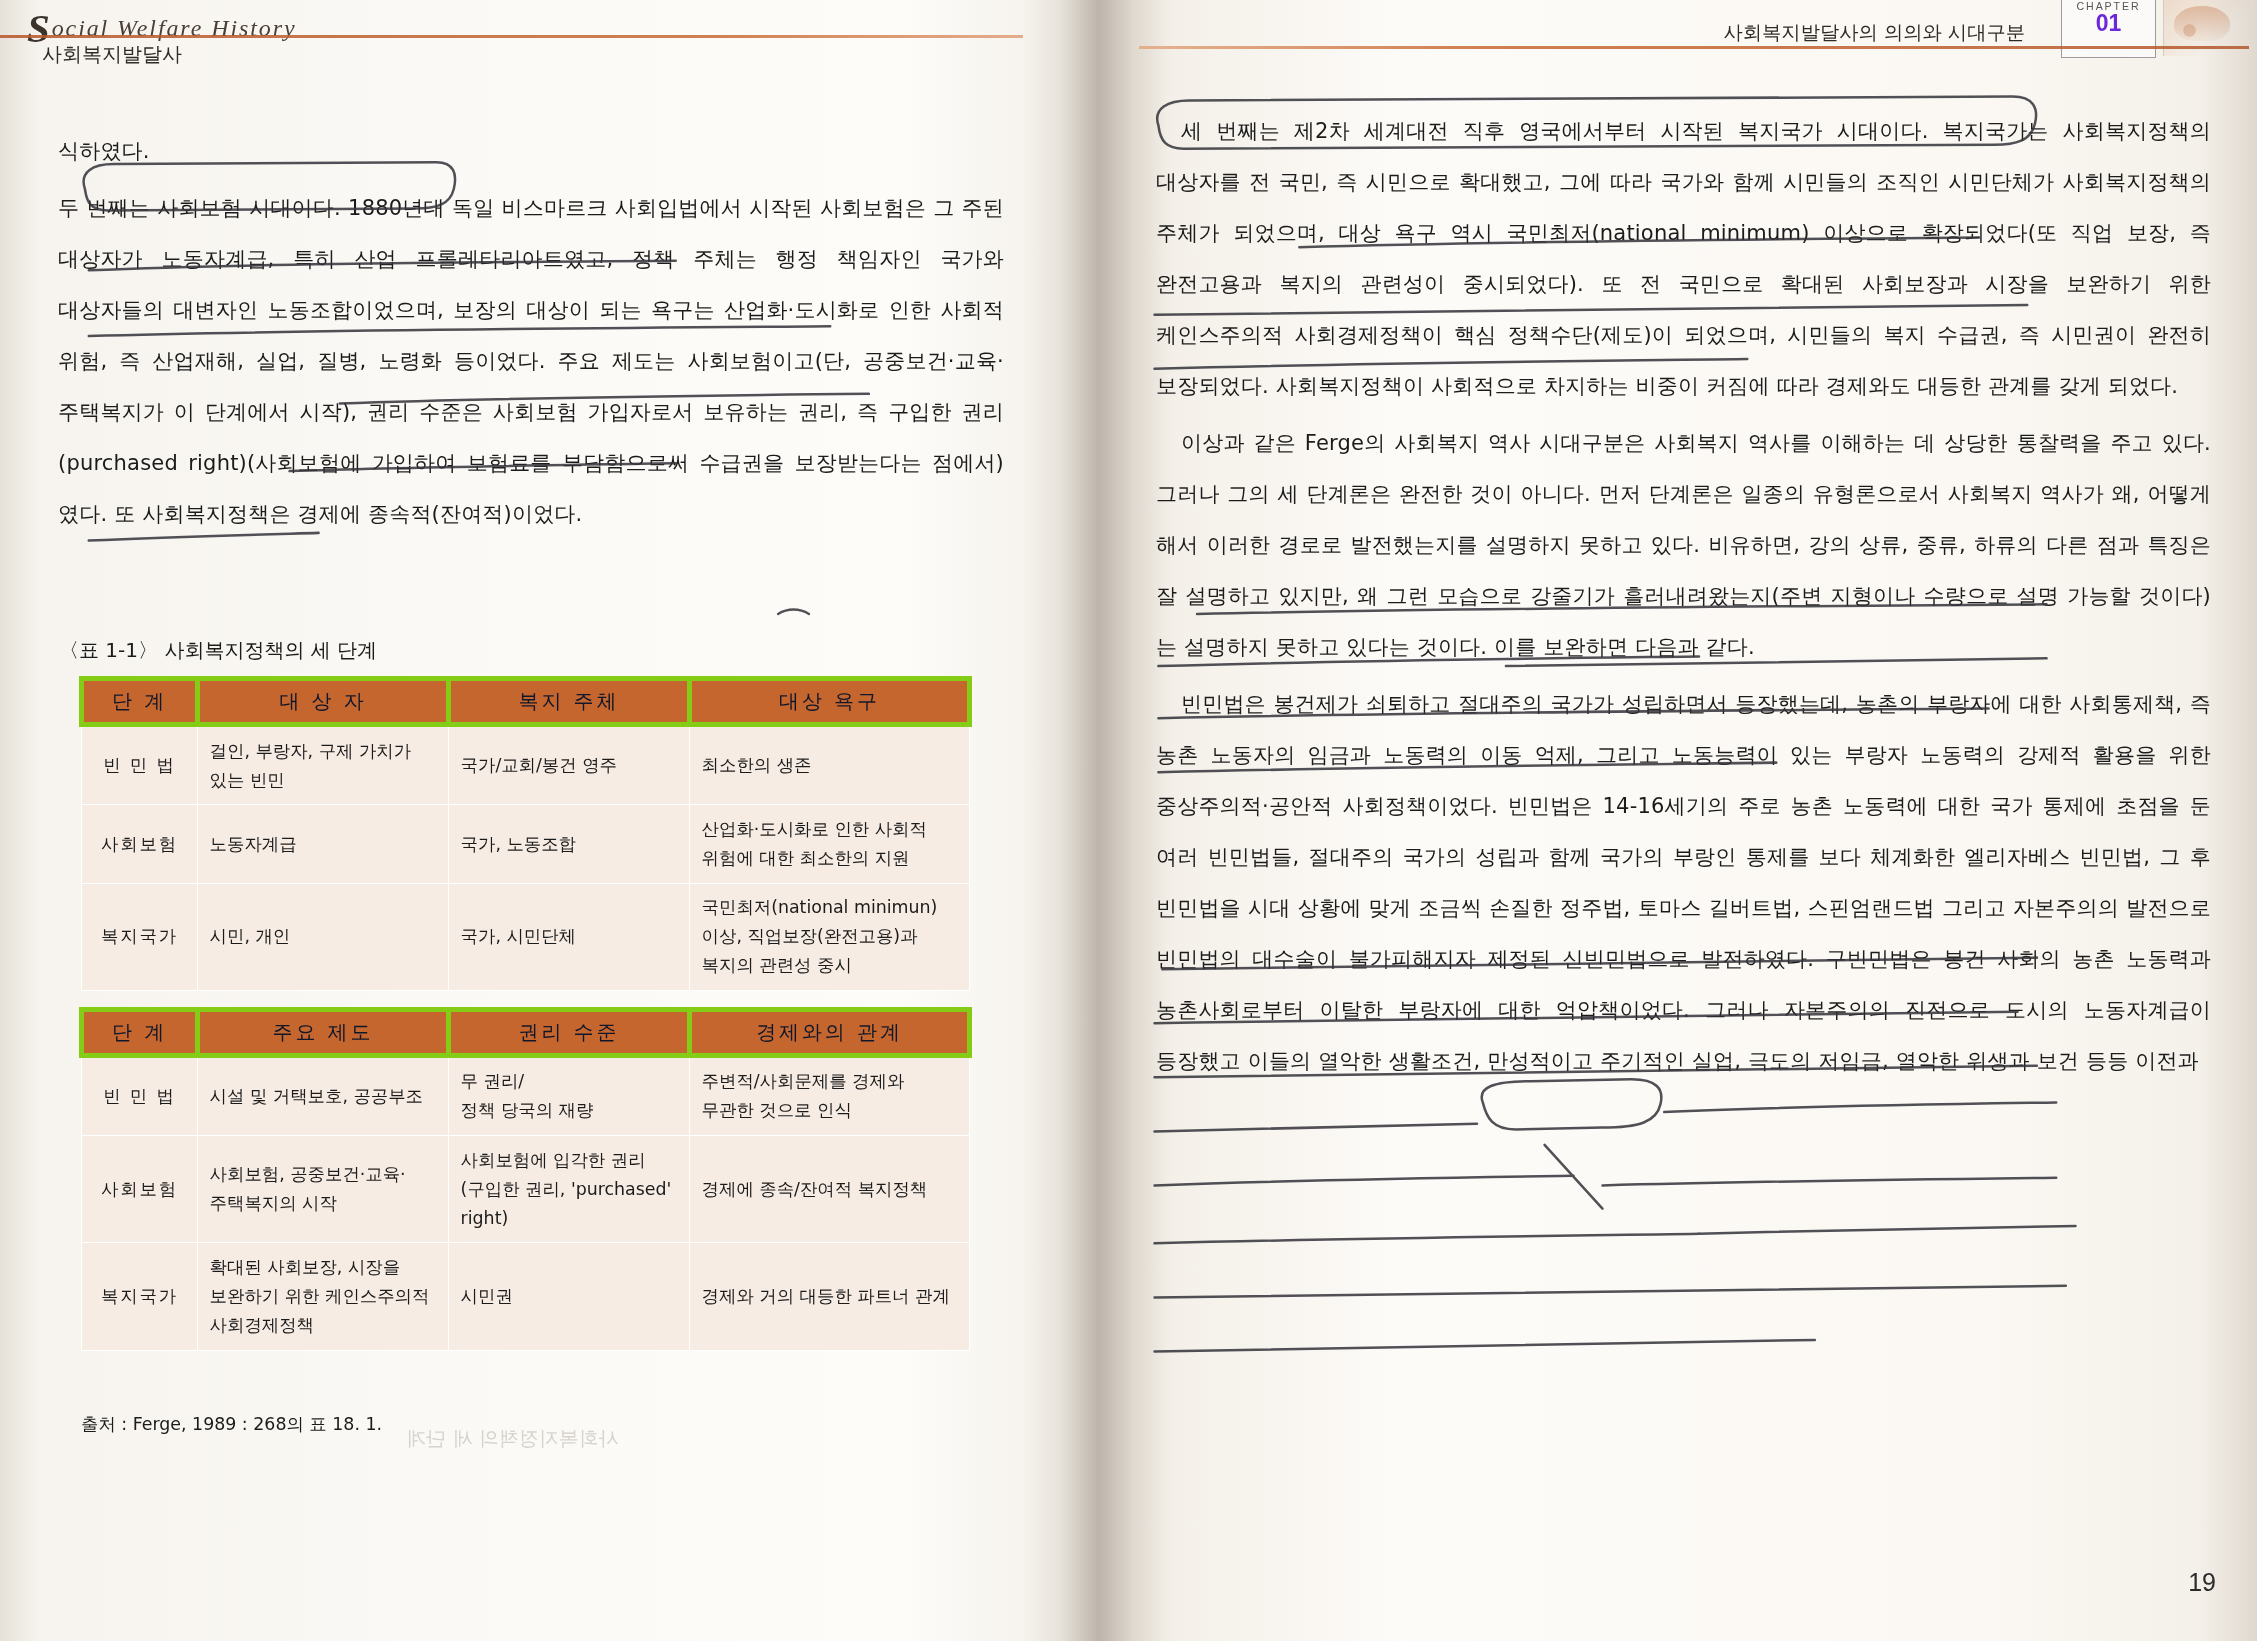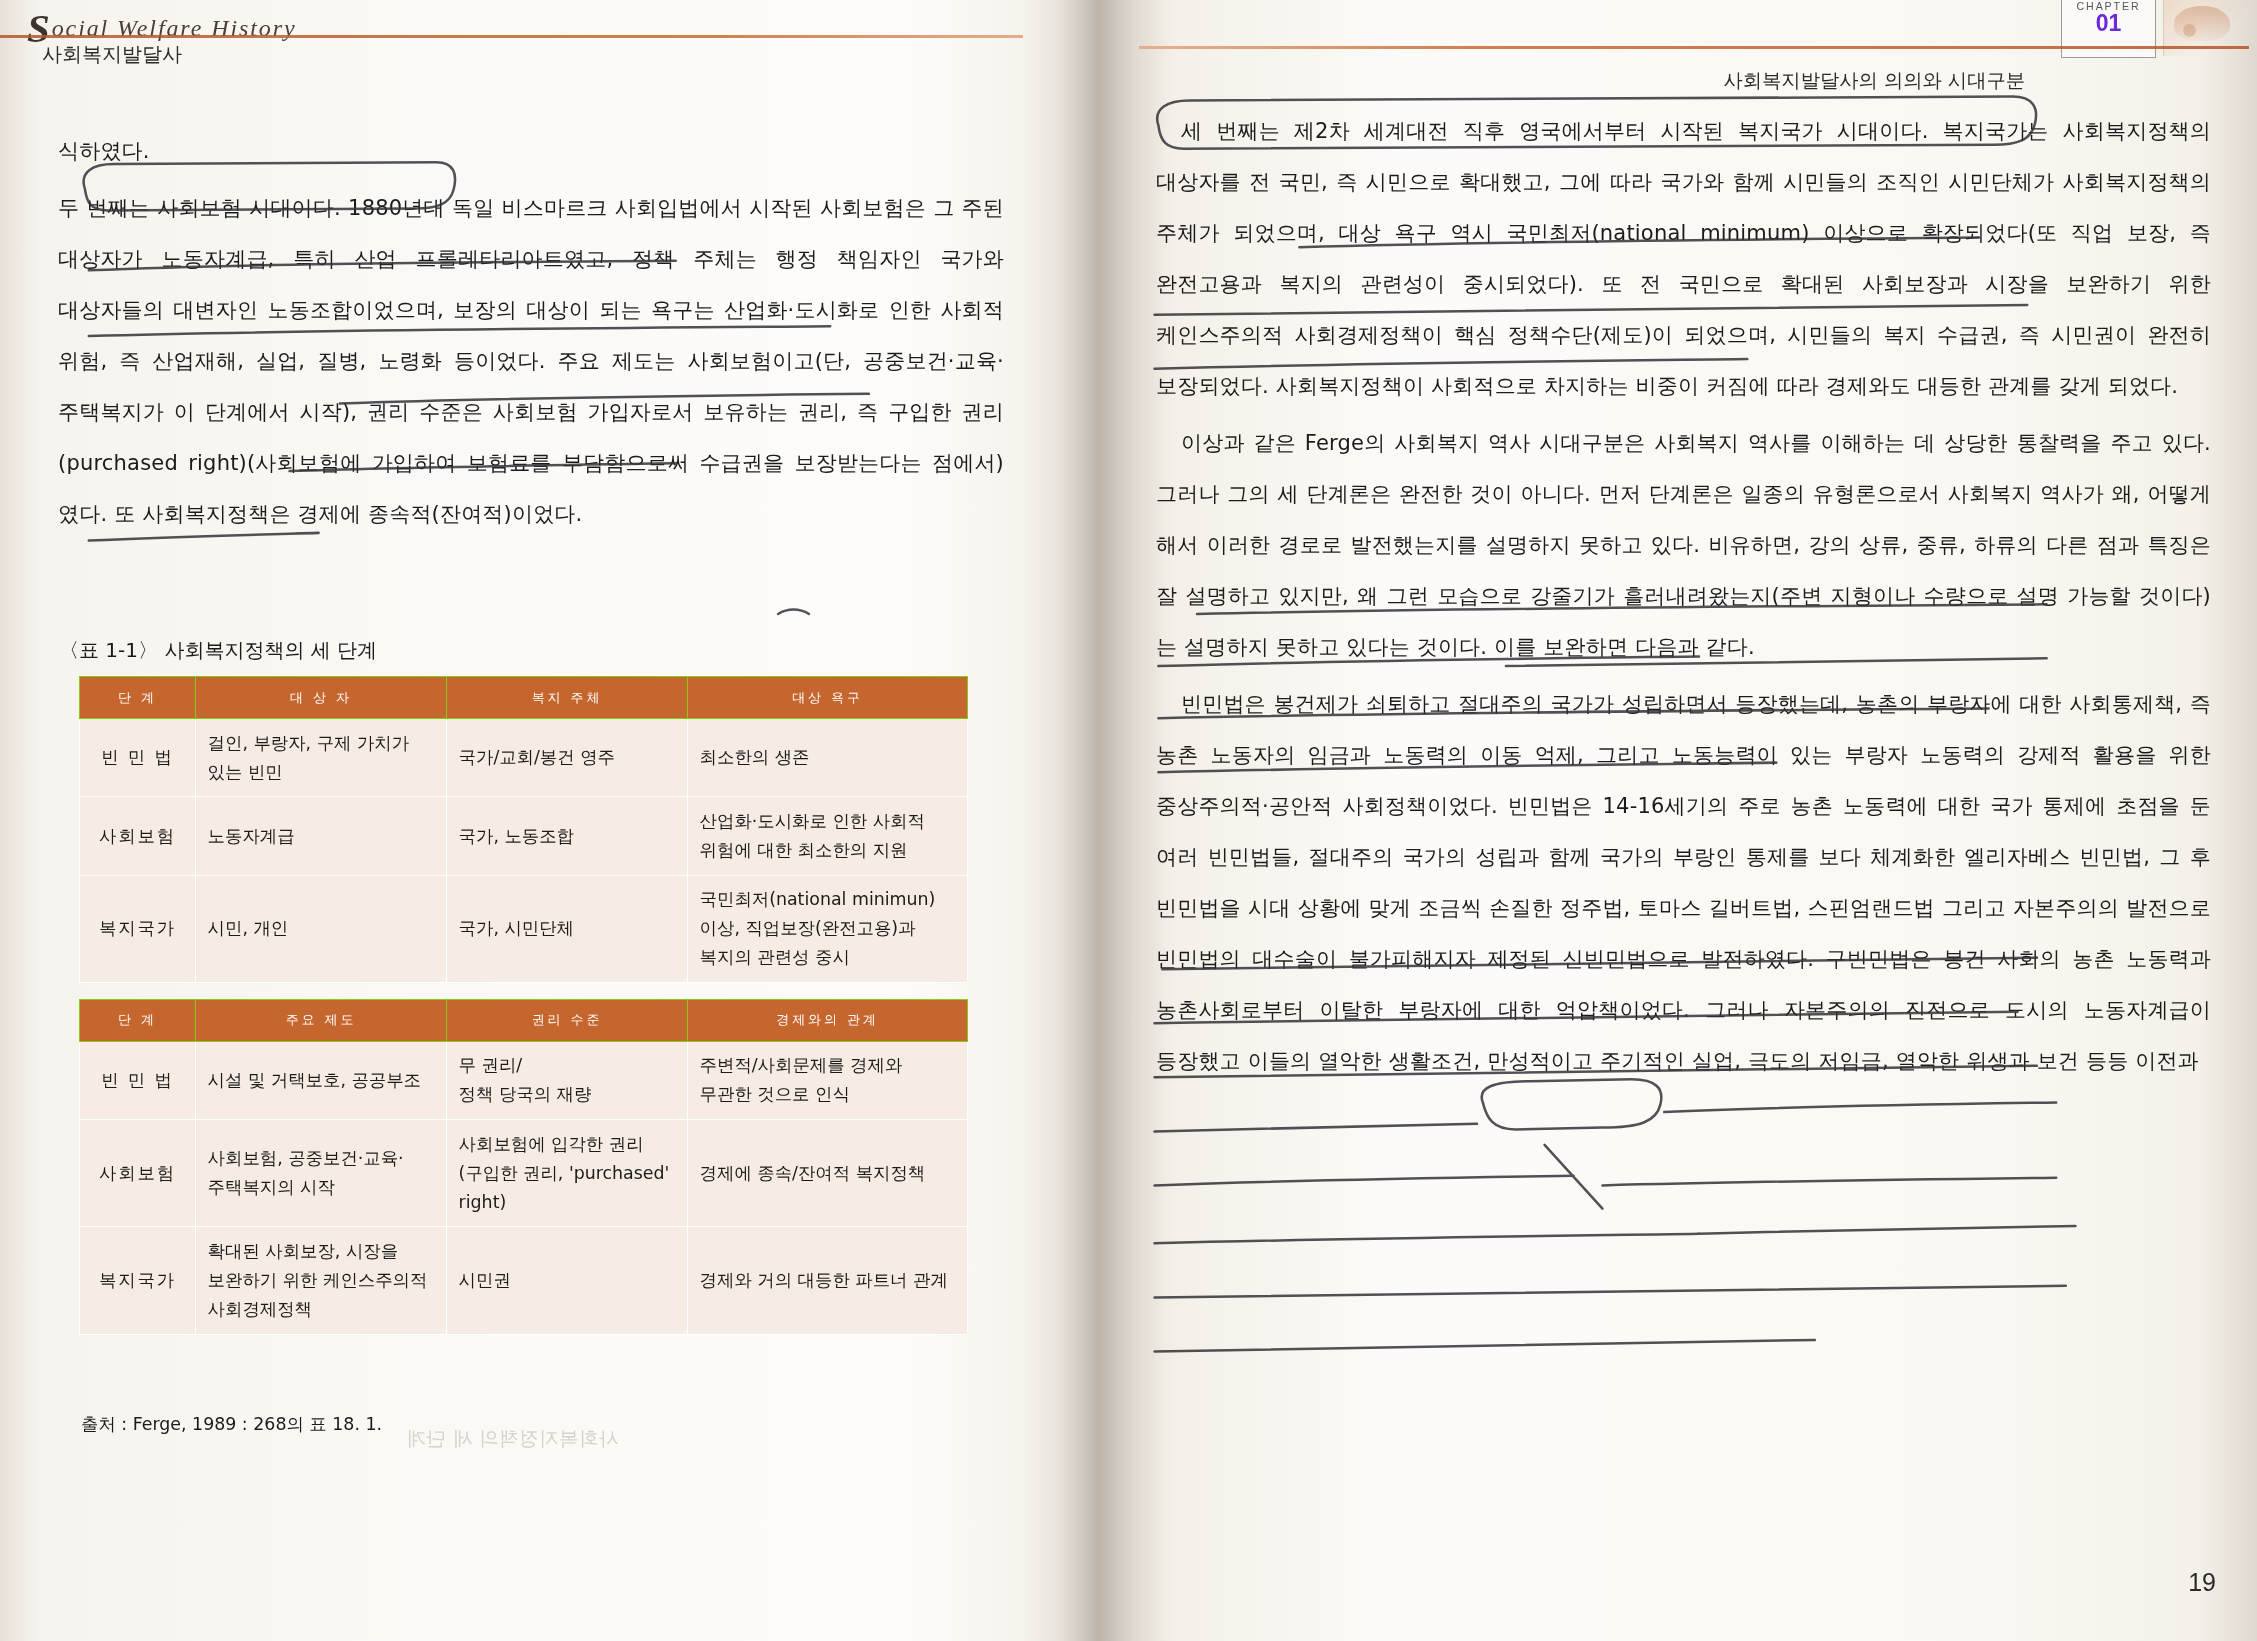--- a/index.html
+++ b/index.html
@@ -95,21 +95,20 @@
     left: 1110px; top: 0;
     width: 1147px; height: 77px;
   }
   .hdr-right-title {
     position: absolute;
     right: 232px; top: 19.3px;
     font-size: 19.3px;
     color: #2e2a26;
     font-family: "DejaVu Sans", sans-serif;
     white-space: nowrap;
-    margin-top: 48px;
   }
   .chapter-box {
     position: absolute;
     right: 101px; top: -3.9px;
     width: 93px; height: 60px;
     border: 1px solid #9c9c9c;
     background: #fbfaf8;
     text-align: center;
   }
   .chapter-box .cw {
@@ -186,26 +185,26 @@
     width: 888px;
   }
   table.tbl {
     border-collapse: collapse;
     width: 888px;
     table-layout: fixed;
     font-family: "DejaVu Sans", sans-serif;
   }
   table.tbl th {
     background: #c6662f;
-    color: #ffffff;
-    font-size: 13px;
+    color: #0f172a;
+    font-size: 20px;
     font-weight: normal;
     letter-spacing: 2.9px;
     height: 39px;
-    border: 1px solid #84cc16;
+    border: 5px solid #84cc16;
   }
   table.tbl td {
     background: #f7ece4;
     color: #1b1b1b;
     font-size: 17.4px;
     line-height: 29px;
     padding: 9.7px 11.6px;
     border: 1px solid #ffffff;
     vertical-align: middle;
     word-break: keep-all;

